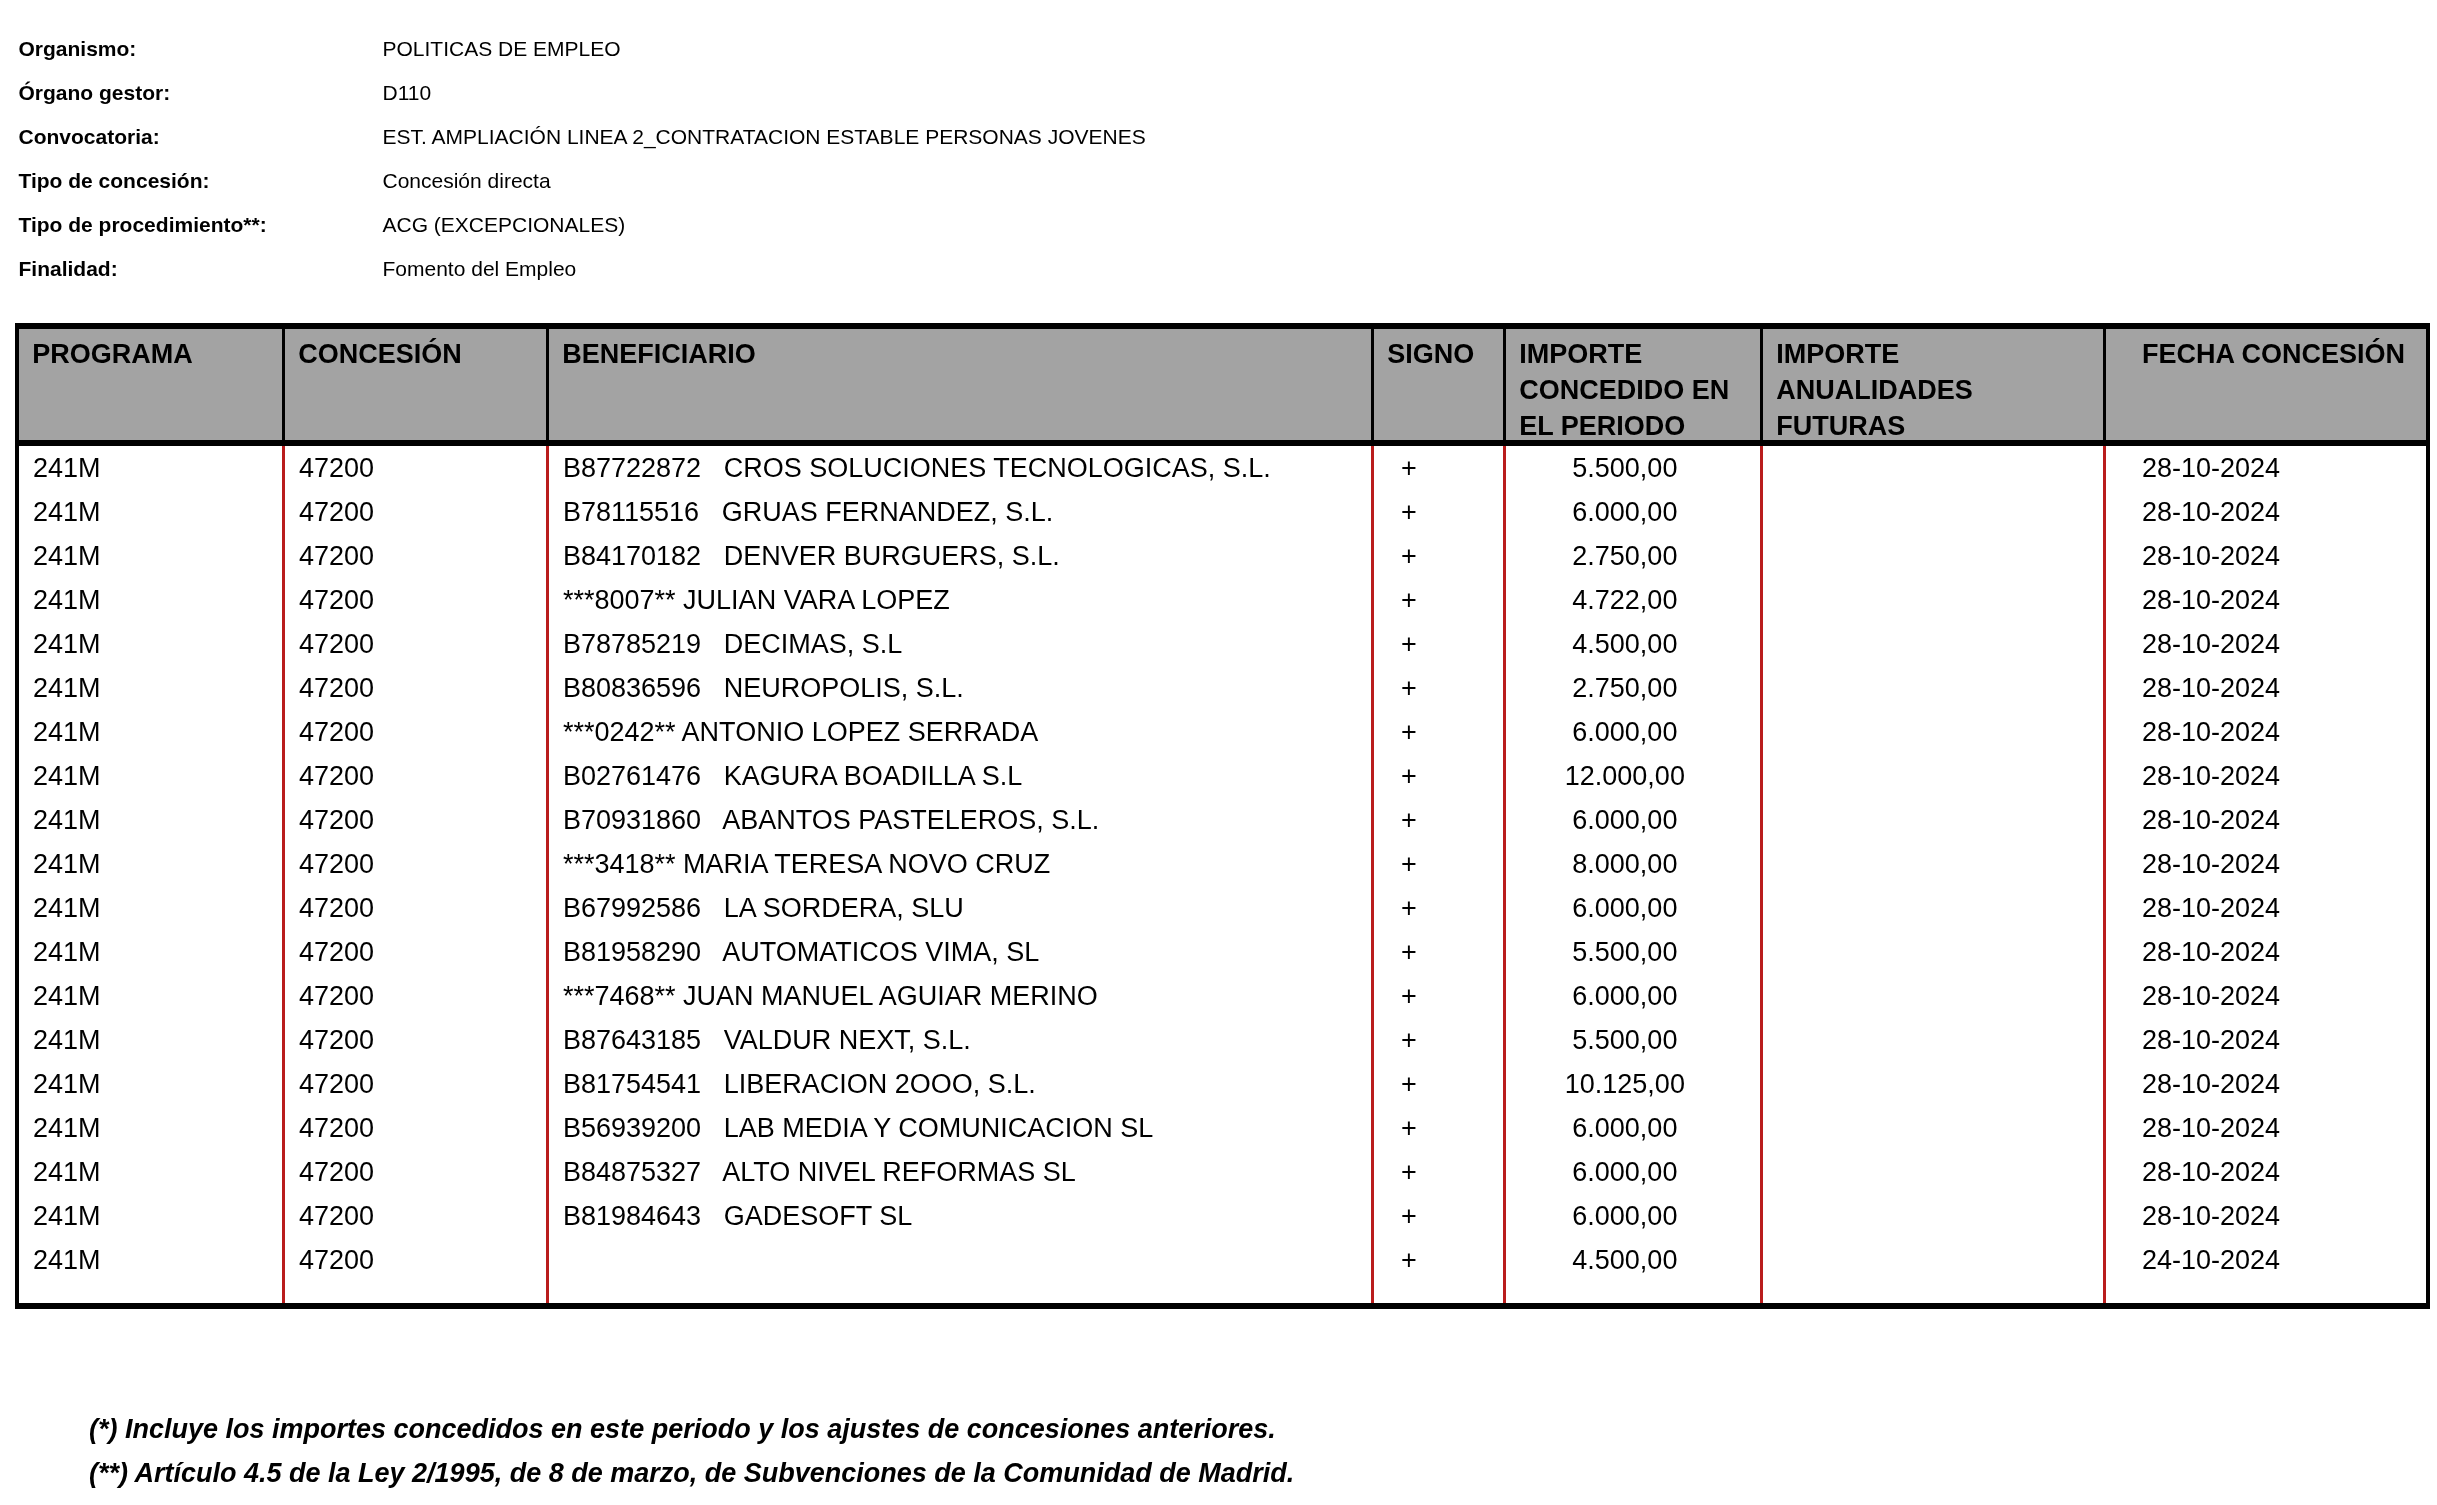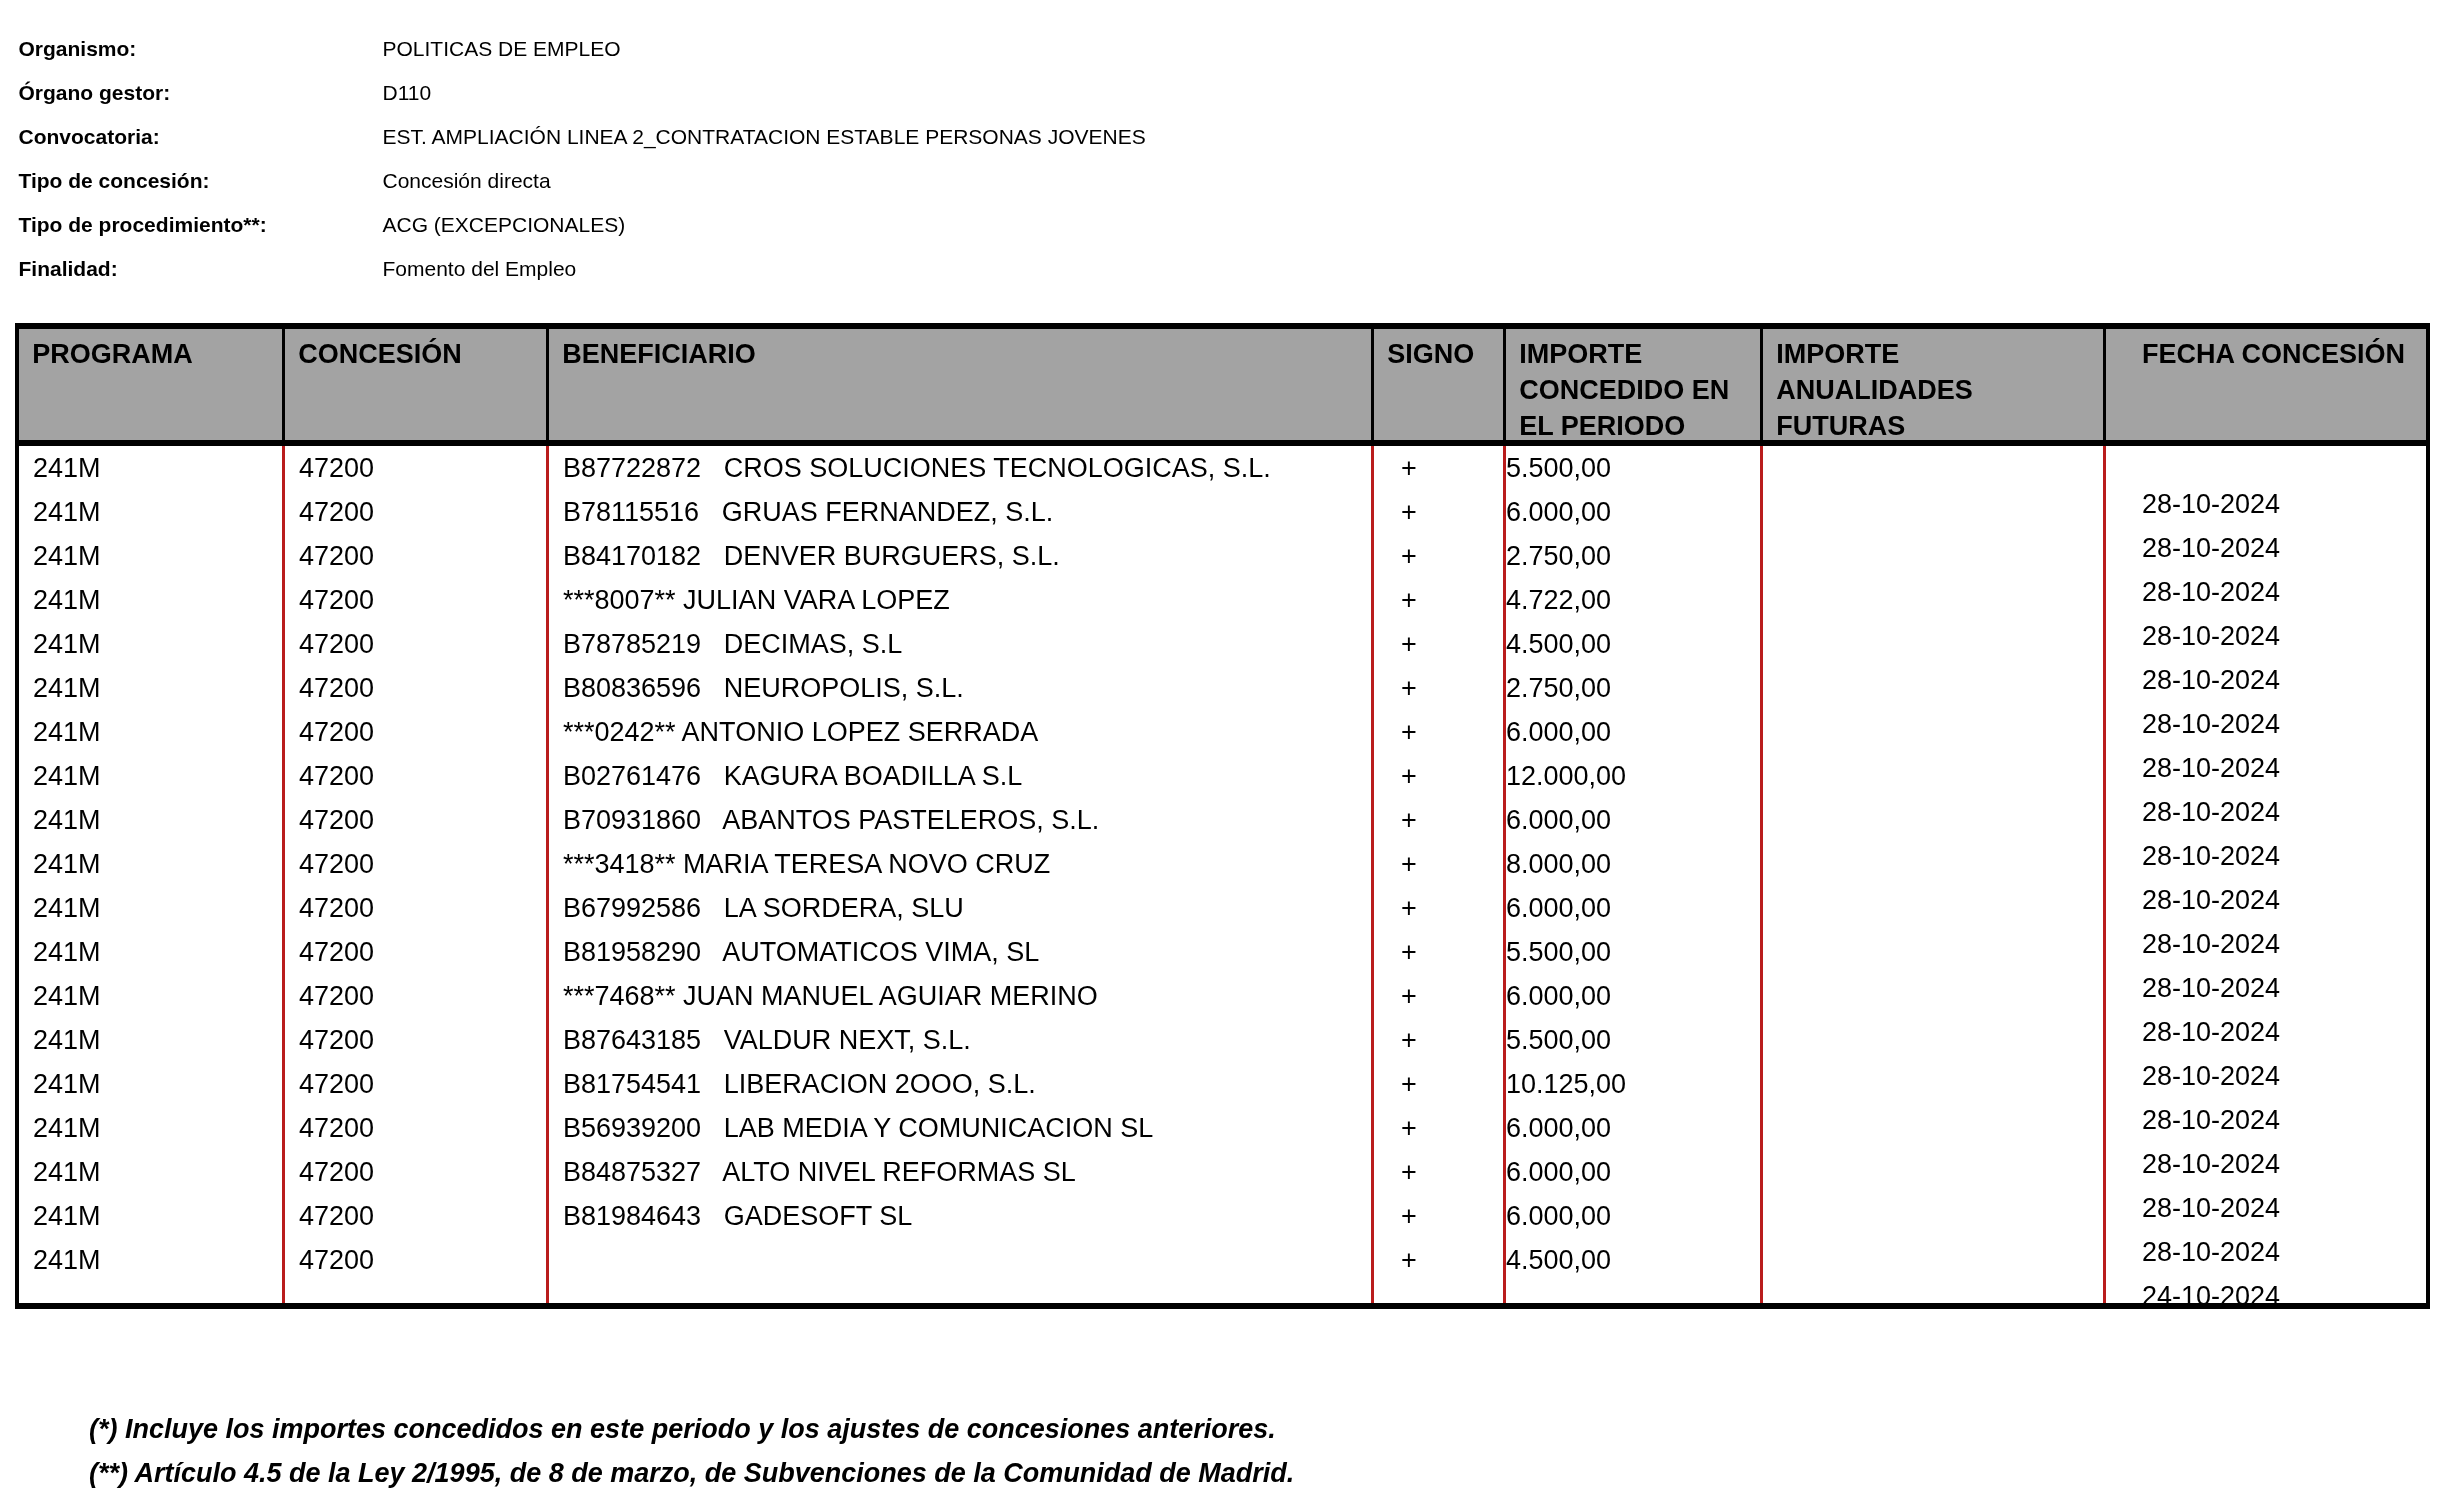--- a/index.html
+++ b/index.html
@@ -49,21 +49,21 @@
   }
   .th:last-child { border-right: none; }
 
   .tbody { display: flex; height: 857px; }
   .tcol {
     box-sizing: border-box;
     border-right: 3px solid #b91c1c;
     height: 100%;
     overflow: hidden;
   }
-  .tcol:last-child { border-right: none; margin-top: 36px; }
+  .tcol:last-child { border-right: none; }
   .trow {
     height: 44px;
     line-height: 44px;
     font-size: 27px;
     white-space: pre;
     overflow: hidden;
   }
 
   
   .w0 { width: 266px; }
@@ -72,21 +72,21 @@
   .w3 { width: 132px; }
   .w4 { width: 257px; }
   .w5 { width: 343px; }
   .w6 { width: 319px; }
 
   
   .col-programa .trow,
   .col-economica .trow,
   .col-beneficiario .trow { padding-left: 14px; }
   .col-signo .trow { padding-left: 27px; }
-  .col-importe .trow { text-align: left; padding-right: 16.3px; }
+  .col-importe .trow { text-align: center; padding-right: 16.3px; }
   .col-fecha .trow { padding-left: 36px; }
   .th.w6 { padding-left: 36px; }
 
   
   .footnotes { position: absolute; left: 89px; top: 1407px; }
   .fnote {
     height: 44px;
     line-height: 44px;
     font-size: 27px;
     font-weight: bold;

